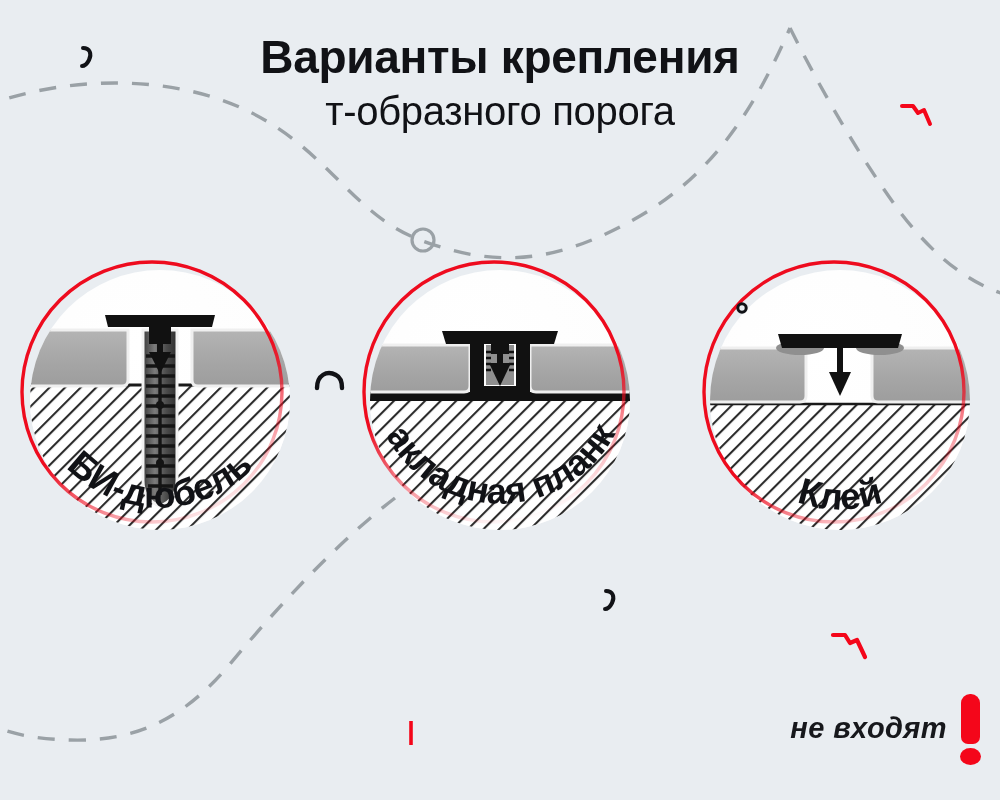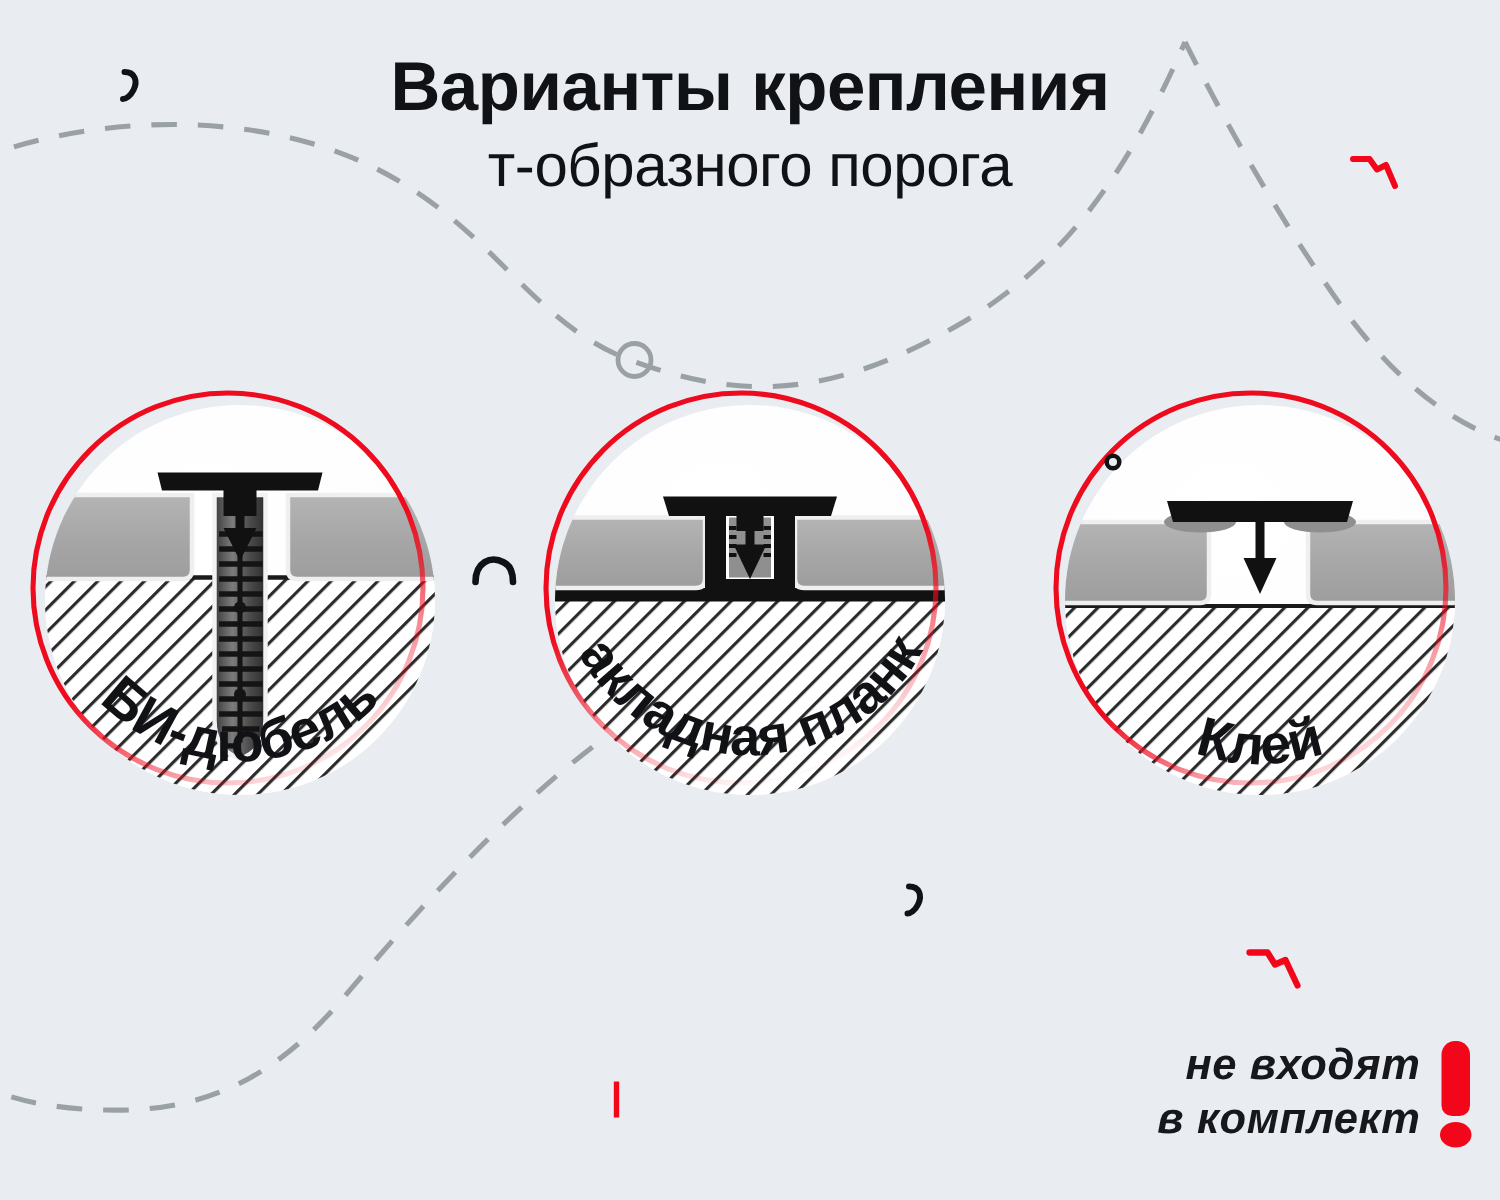--- a/index.html
+++ b/index.html
@@ -308,21 +308,20 @@
 
       <text font-size="37" font-weight="bold" fill="#111216" font-family="Liberation Sans, sans-serif">
         <textPath href="#arcPath3" startOffset="50%" text-anchor="middle">Клей</textPath>
       </text>
     </g>
   </svg>
 
   <div class="note-block">
     <div class="note-text">
       <span>не входят</span>
-      <span>в комплект</span>
     </div>
     <div class="note-bang">
       <div class="bar"></div>
       <div class="dot"></div>
     </div>
   </div>
 
 </div>
 
 </body></html>

